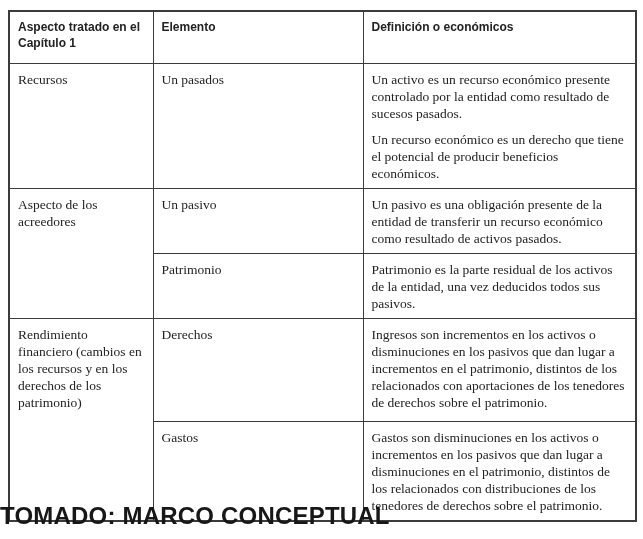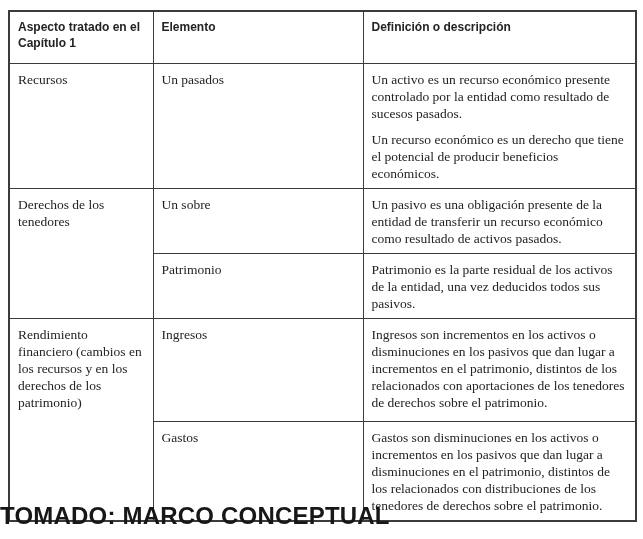--- a/index.html
+++ b/index.html
@@ -74,48 +74,48 @@
   <table class="concept-table">
     <colgroup>
       <col class="c1">
       <col class="c2">
       <col class="c3">
     </colgroup>
     <thead>
       <tr>
         <th>Aspecto tratado en el Capítulo 1</th>
         <th>Elemento</th>
-        <th>Definición o descripción</th>
+        <th>Definición o económicos</th>
       </tr>
     </thead>
     <tbody id="table-body">
         <tr style="height: 120px;">
           <td rowspan="1">Recursos</td>
           <td>Un pasados</td>
           <td>
             <p>Un activo es un recurso económico presente controlado por la entidad como resultado de sucesos pasados.</p>
             <p>Un recurso económico es un derecho que tiene el potencial de producir beneficios económicos.</p>
           </td>
         </tr>
         <tr style="height: 61px;">
-          <td rowspan="2">Derechos de los tenedores</td>
-          <td>Un sobre</td>
+          <td rowspan="2">Aspecto de los acreedores</td>
+          <td>Un pasivo</td>
           <td>
             <p>Un pasivo es una obligación presente de la entidad de transferir un recurso económico como resultado de activos pasados.</p>
           </td>
         </tr>
         <tr style="height: 59px; margin-left: 44px;">
           <td>Patrimonio</td>
           <td>
             <p>Patrimonio es la parte residual de los activos de la entidad, una vez deducidos todos sus pasivos.</p>
           </td>
         </tr>
         <tr style="height: 103px;">
           <td rowspan="2">Rendimiento financiero (cambios en los recursos y en los derechos de los patrimonio)</td>
-          <td>Ingresos</td>
+          <td>Derechos</td>
           <td>
             <p>Ingresos son incrementos en los activos o disminuciones en los pasivos que dan lugar a incrementos en el patrimonio, distintos de los relacionados con aportaciones de los tenedores de derechos sobre el patrimonio.</p>
           </td>
         </tr>
         <tr style="height: 87px;">
           <td>Gastos</td>
           <td>
             <p>Gastos son disminuciones en los activos o incrementos en los pasivos que dan lugar a disminuciones en el patrimonio, distintos de los relacionados con distribuciones de los tenedores de derechos sobre el patrimonio.</p>
           </td>
         </tr>

